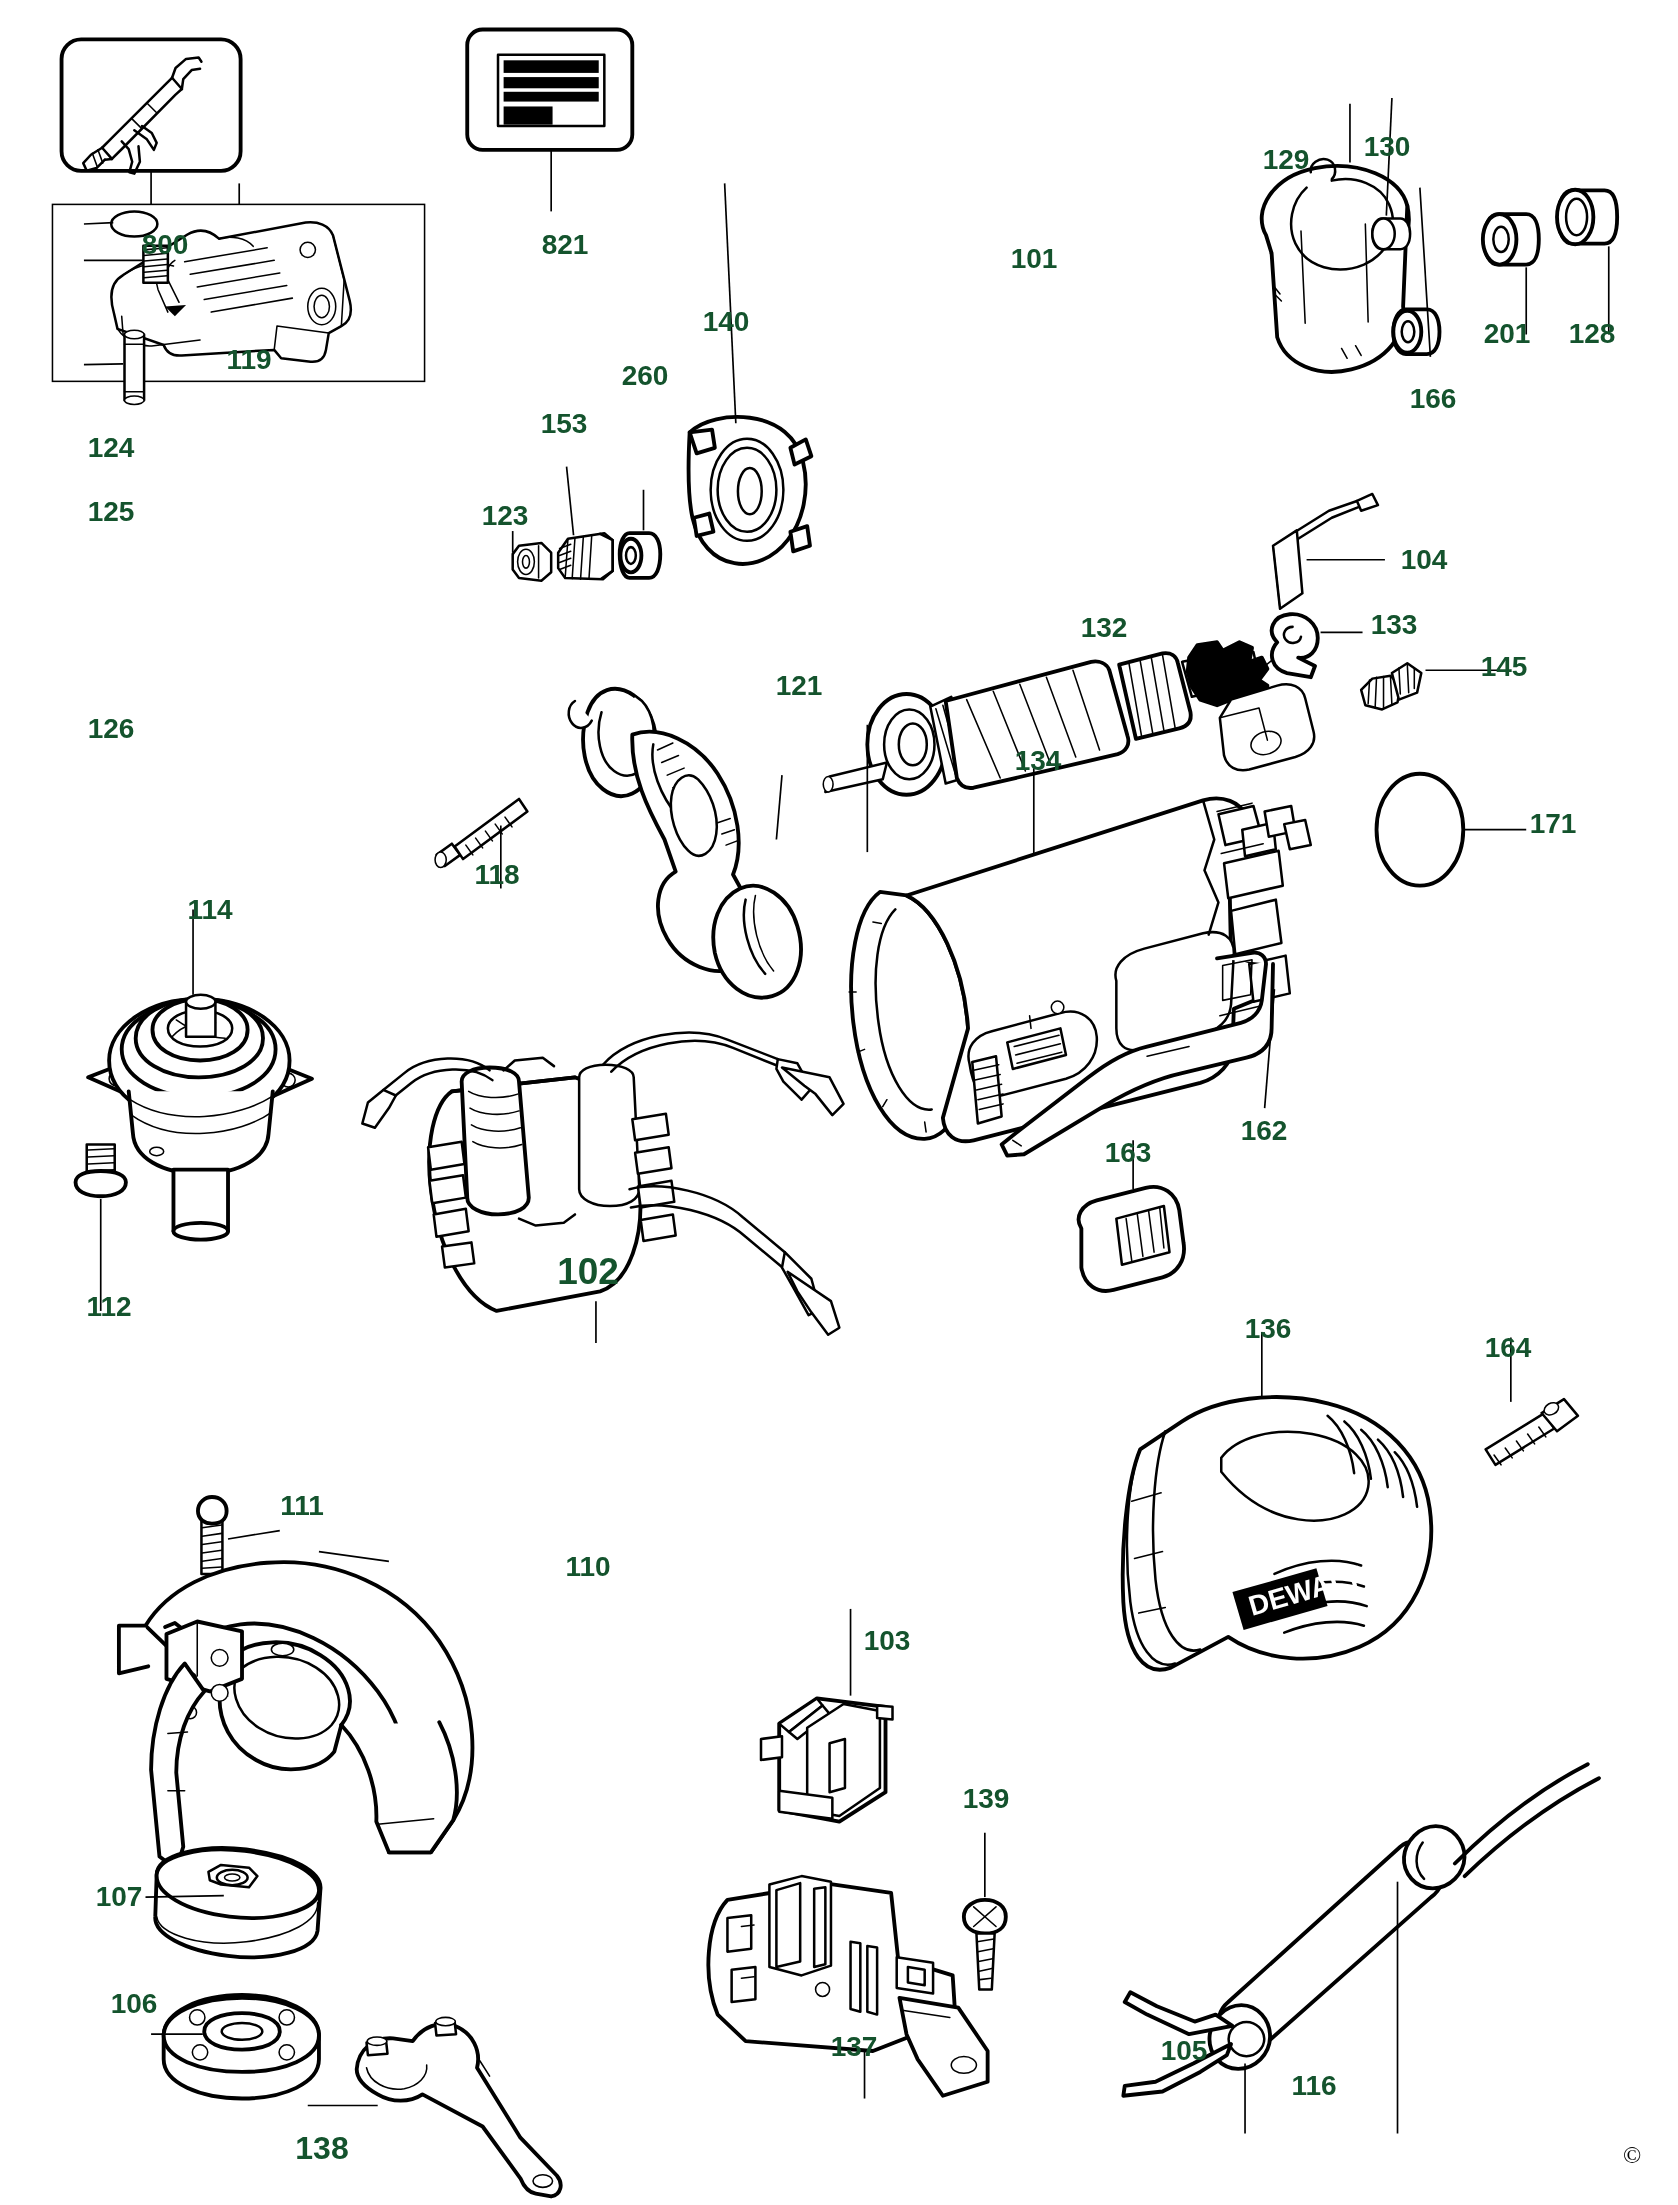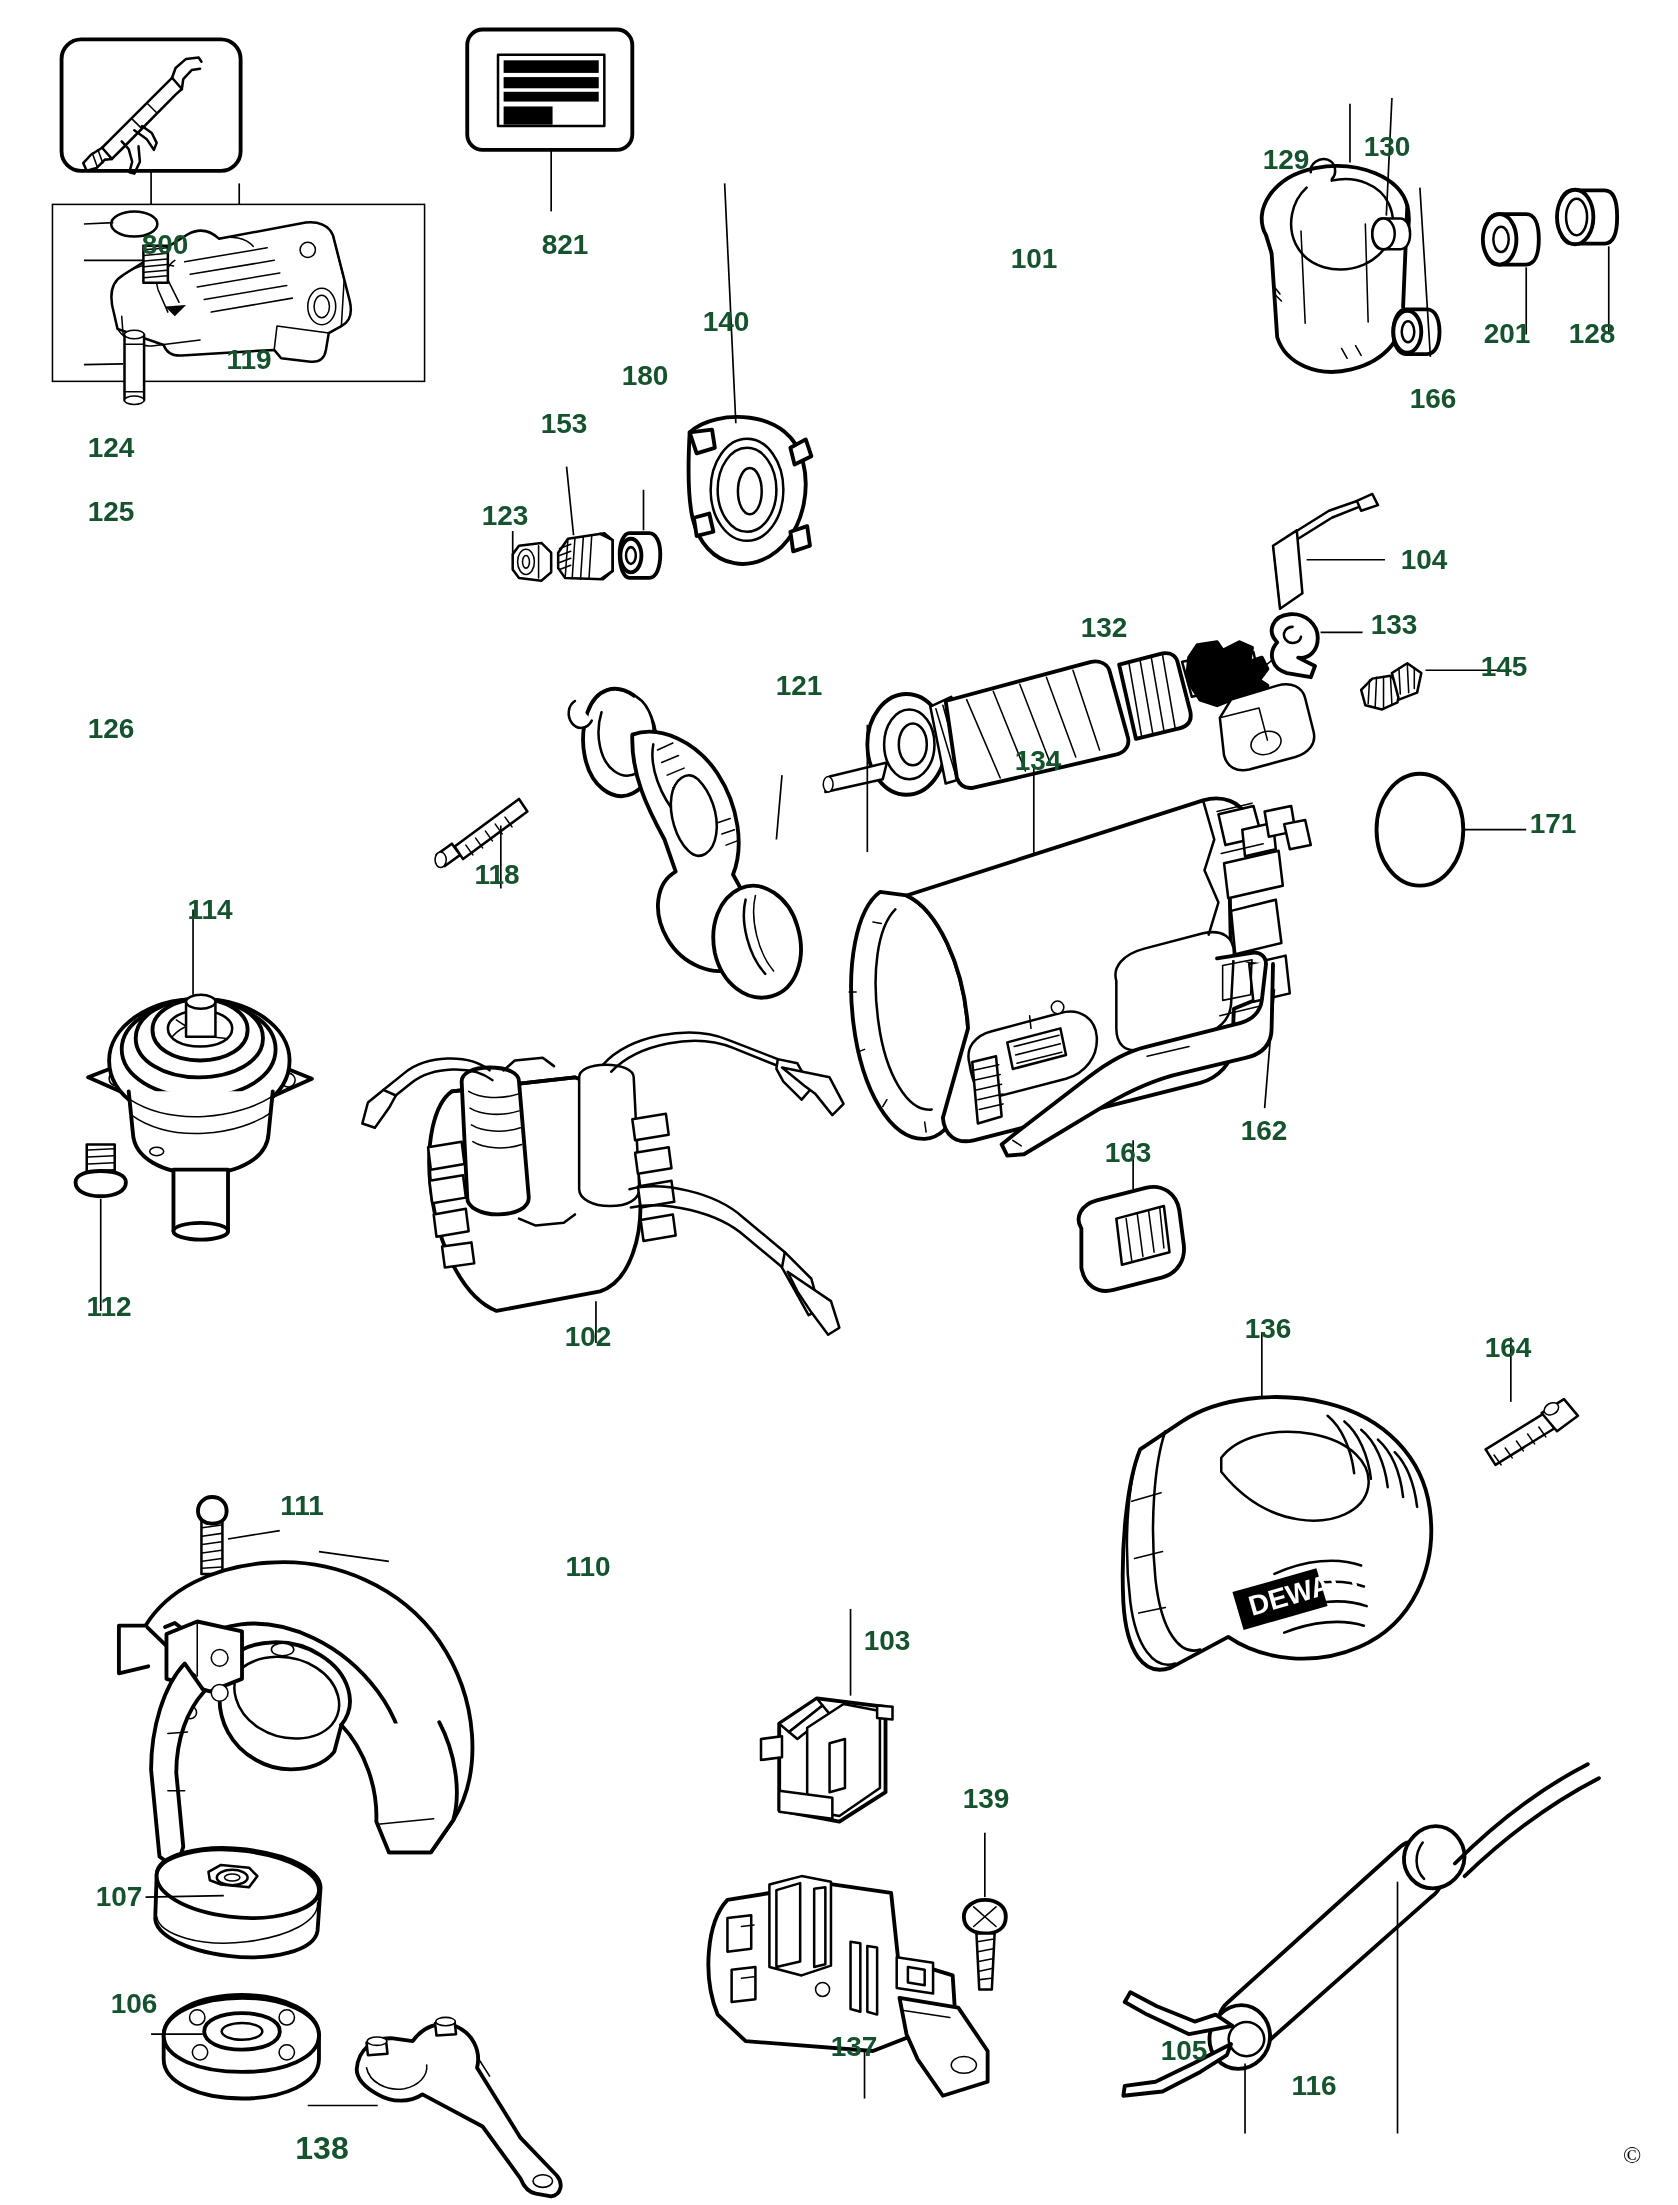--- a/index.html
+++ b/index.html
@@ -669,41 +669,41 @@
   </svg>
 
   <div class="callout anchor-center" style="left: 165px; top: 245px; font-size: 28px;">800</div>
   <div class="callout anchor-center" style="left: 565px; top: 245px; font-size: 28px;">821</div>
   <div class="callout anchor-center" style="left: 249px; top: 360px; font-size: 28px;">119</div>
   <div class="callout anchor-center" style="left: 111px; top: 448px; font-size: 28px;">124</div>
   <div class="callout anchor-center" style="left: 111px; top: 512px; font-size: 28px;">125</div>
   <div class="callout anchor-center" style="left: 111px; top: 729px; font-size: 28px;">126</div>
   <div class="callout anchor-center" style="left: 505px; top: 516px; font-size: 28px;">123</div>
   <div class="callout anchor-center" style="left: 564px; top: 424px; font-size: 28px;">153</div>
-  <div class="callout anchor-center" style="left: 645px; top: 376px; font-size: 28px;">180</div>
+  <div class="callout anchor-center" style="left: 645px; top: 376px; font-size: 28px;">260</div>
   <div class="callout anchor-center" style="left: 726px; top: 322px; font-size: 28px;">140</div>
   <div class="callout anchor-center" style="left: 1034px; top: 259px; font-size: 28px;">101</div>
   <div class="callout anchor-center" style="left: 1286px; top: 160px; font-size: 28px;">129</div>
   <div class="callout anchor-center" style="left: 1387px; top: 147px; font-size: 28px;">130</div>
   <div class="callout anchor-center" style="left: 1507px; top: 334px; font-size: 28px;">201</div>
   <div class="callout anchor-center" style="left: 1592px; top: 334px; font-size: 28px;">128</div>
   <div class="callout anchor-center" style="left: 1433px; top: 399px; font-size: 28px;">166</div>
   <div class="callout anchor-center" style="left: 1424px; top: 560px; font-size: 28px;">104</div>
   <div class="callout anchor-center" style="left: 1104px; top: 628px; font-size: 28px; text-align: center;">132</div>
   <div class="callout anchor-center" style="left: 1394px; top: 625px; font-size: 28px;">133</div>
   <div class="callout anchor-center" style="left: 1504px; top: 667px; font-size: 28px;">145</div>
   <div class="callout anchor-center" style="left: 799px; top: 686px; font-size: 28px;">121</div>
   <div class="callout anchor-center" style="left: 497px; top: 875px; font-size: 28px;">118</div>
   <div class="callout anchor-center" style="left: 1038px; top: 761px; font-size: 28px;">134</div>
   <div class="callout anchor-center" style="left: 1553px; top: 824px; font-size: 28px;">171</div>
   <div class="callout anchor-center" style="left: 1264px; top: 1131px; font-size: 28px;">162</div>
   <div class="callout anchor-center" style="left: 1128px; top: 1153px; font-size: 28px;">163</div>
   <div class="callout anchor-center" style="left: 210px; top: 910px; font-size: 28px;">114</div>
   <div class="callout anchor-center" style="left: 109px; top: 1307px; font-size: 28px;">112</div>
-  <div class="callout anchor-center" style="left: 588px; top: 1337px; font-size: 28px;">102</div>
+  <div class="callout anchor-center" style="left: 588px; top: 1271px; font-size: 37px;">102</div>
   <div class="callout anchor-center" style="left: 1268px; top: 1329px; font-size: 28px;">136</div>
   <div class="callout anchor-center" style="left: 1508px; top: 1348px; font-size: 28px;">164</div>
   <div class="callout anchor-center" style="left: 302px; top: 1506px; font-size: 28px;">111</div>
   <div class="callout anchor-center" style="left: 588px; top: 1567px; font-size: 28px;">110</div>
   <div class="callout anchor-center" style="left: 847px; top: 1641px; font-size: 28px; margin-left: 40px;">103</div>
   <div class="callout anchor-center" style="left: 986px; top: 1799px; font-size: 28px;">139</div>
   <div class="callout anchor-center" style="left: 119px; top: 1897px; font-size: 28px;">107</div>
   <div class="callout anchor-center" style="left: 134px; top: 2004px; font-size: 28px;">106</div>
   <div class="callout anchor-center" style="left: 322px; top: 2148px; font-size: 32px;">138</div>
   <div class="callout anchor-center" style="left: 854px; top: 2047px; font-size: 28px;">137</div>

